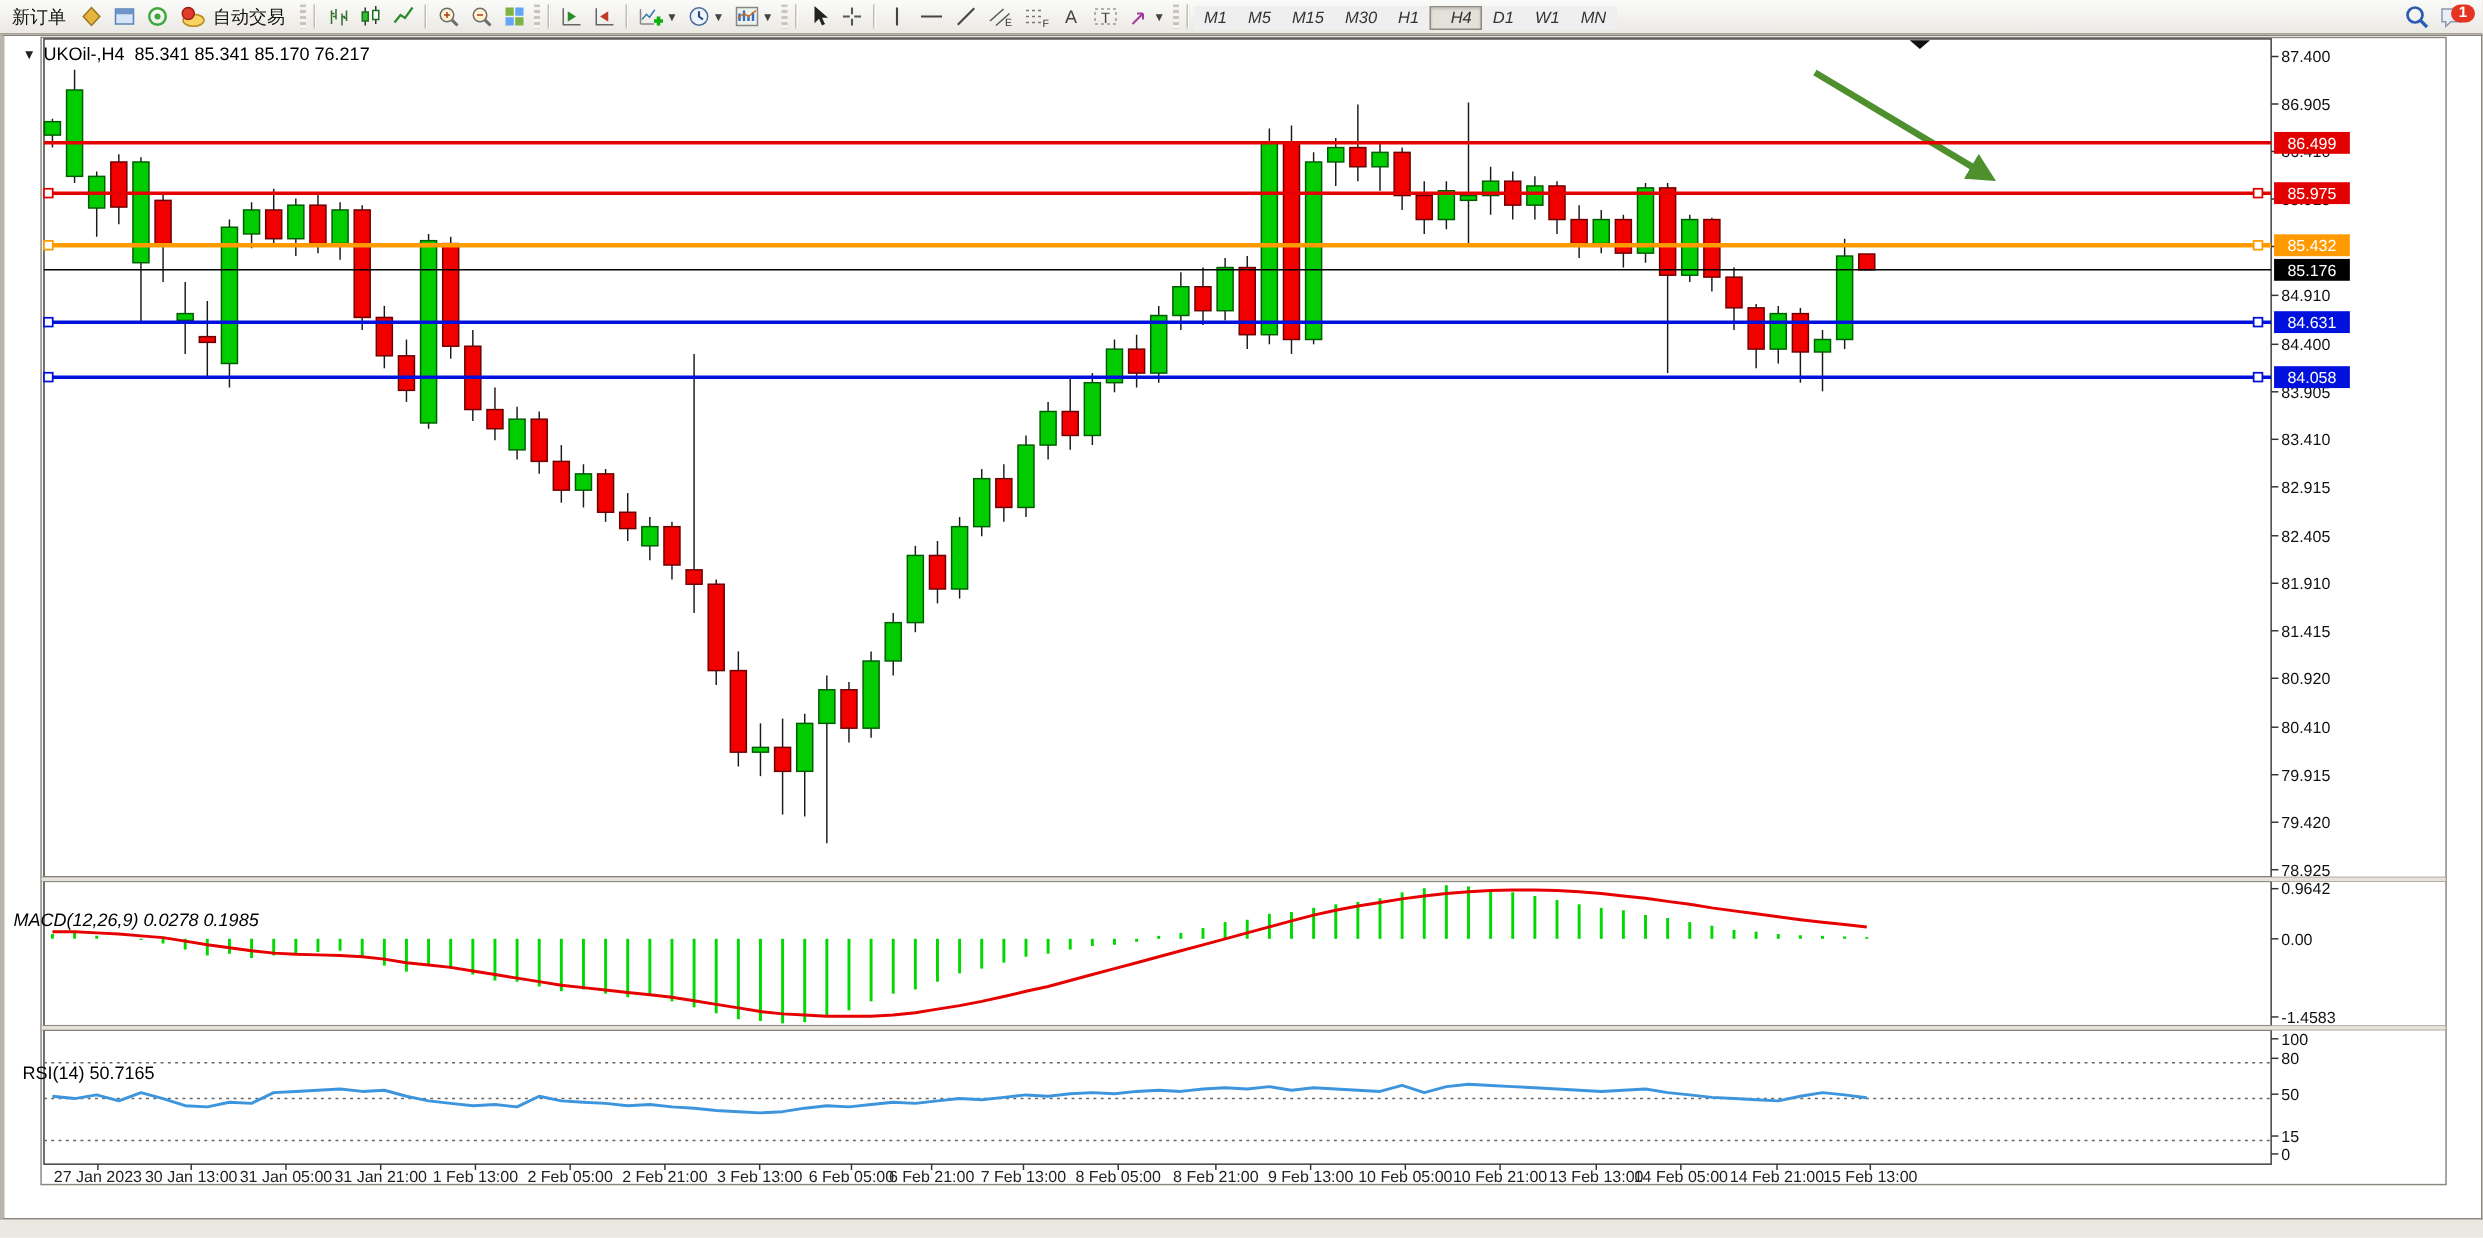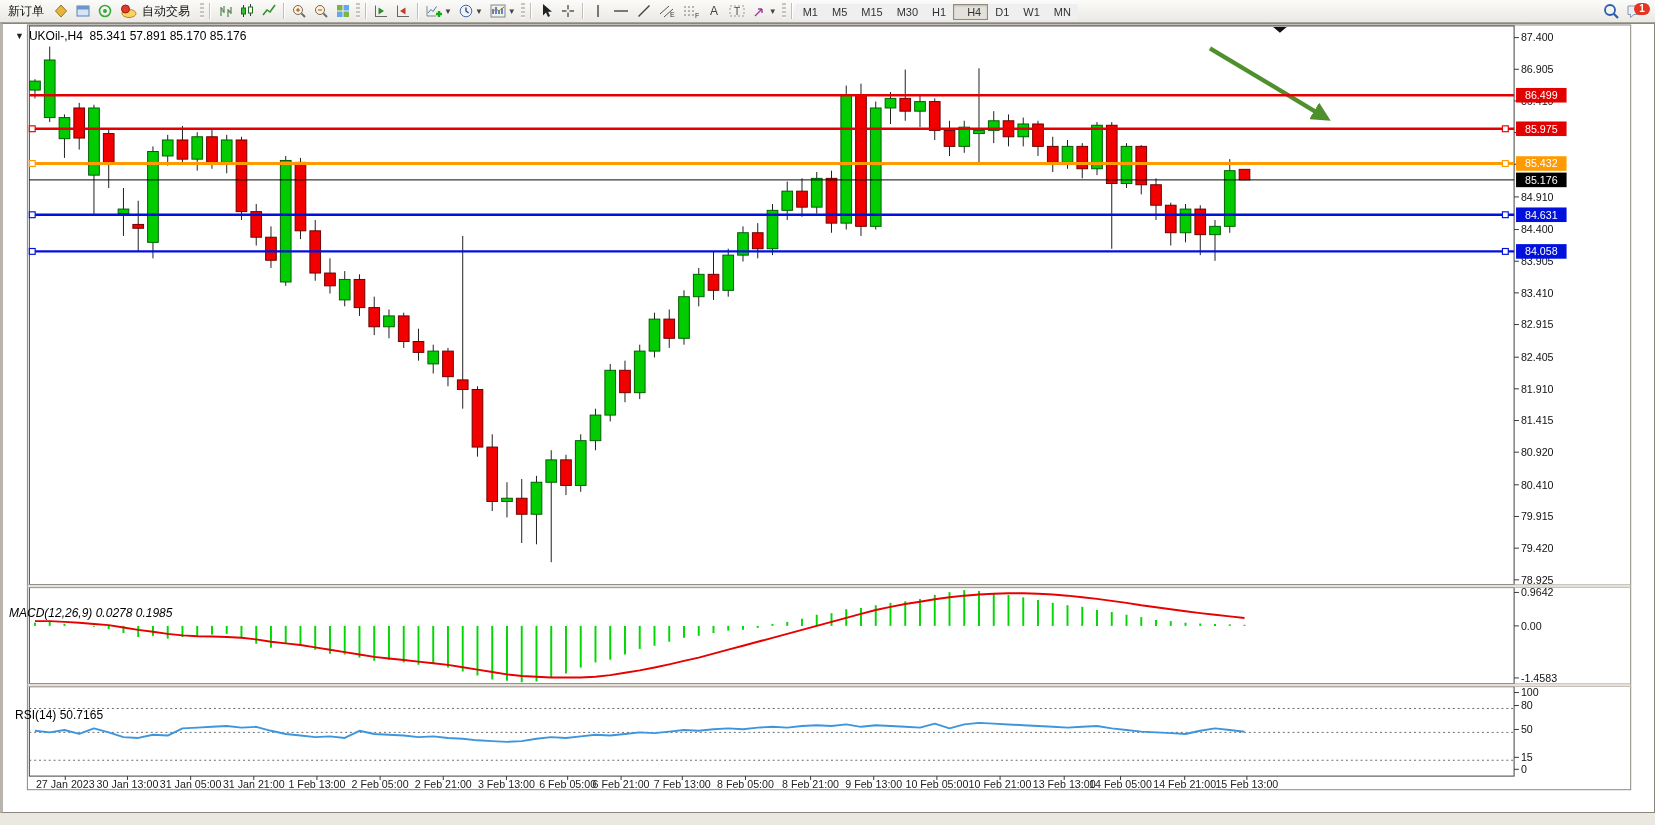--- a/index.html
+++ b/index.html
@@ -9,21 +9,21 @@
     background:linear-gradient(#fbfbfa,#ebe9e4);border-bottom:1px solid #a9a49b;
     display:flex;align-items:center;padding:0 2px;box-sizing:border-box;z-index:5;}
   .tb{height:20px;min-width:22px;display:inline-flex;align-items:center;justify-content:center;
     border:1px solid transparent;background:transparent;padding:0 2px;margin:0;cursor:default;}
   .tb svg{display:block;}
   .tb-text{font-size:12px;color:#111;padding:0 5px;white-space:nowrap;}
   .sep{width:1px;height:16px;background:#c2beb5;border-right:1px solid #fff;margin:0 3px;}
   .grip{width:4px;height:16px;margin:0 2px;
     background:repeating-linear-gradient(180deg,#c9c5bc 0 2px,#f5f3ef 2px 4px);}
   .tf{font-size:11px;color:#333;padding:2px 6px;border:1px solid transparent;height:16px;
-    display:inline-flex;align-items:center;}
+    display:inline-flex;align-items:center;font-style:italic;}
   .tf.active{border:1px solid #8f8b83;background:#e4e1da;box-shadow:inset 0 1px 2px rgba(0,0,0,.18);padding-left:13px;}
   .caret{font-size:8px;color:#444;margin-left:1px;}
   #tb-right{margin-left:auto;display:flex;align-items:center;margin-right:6px;}
   #chat-badge{position:absolute;top:1px;right:-4px;background:#e53520;color:#fff;
     border-radius:8px;font-size:10px;line-height:12px;min-width:12px;text-align:center;
     padding:0 2px;font-weight:bold;}
   
   #window{position:absolute;left:0;top:23px;width:1655px;height:790px;background:#fff;
     border:1px solid #8a867e;border-left:3px solid #b9b5ac;box-sizing:border-box;}
   #plot{position:absolute;left:0;top:0;}
@@ -661,16 +661,16 @@
       <text x="1002" y="809" font-family="Liberation Sans, sans-serif" font-size="11" fill="#222" text-anchor="middle">10 Feb 21:00</text>
       <line x1="1068" y1="797" x2="1068" y2="801" stroke="#333"></line>
       <text x="1068" y="809" font-family="Liberation Sans, sans-serif" font-size="11" fill="#222" text-anchor="middle">13 Feb 13:00</text>
       <line x1="1126" y1="797" x2="1126" y2="801" stroke="#333"></line>
       <text x="1126" y="809" font-family="Liberation Sans, sans-serif" font-size="11" fill="#222" text-anchor="middle">14 Feb 05:00</text>
       <line x1="1192" y1="797" x2="1192" y2="801" stroke="#333"></line>
       <text x="1192" y="809" font-family="Liberation Sans, sans-serif" font-size="11" fill="#222" text-anchor="middle">14 Feb 21:00</text>
       <line x1="1256" y1="797" x2="1256" y2="801" stroke="#333"></line>
       <text x="1256" y="809" font-family="Liberation Sans, sans-serif" font-size="11" fill="#222" text-anchor="middle">15 Feb 13:00</text>
     </svg>
-  <div class="ovl" id="hdr"><span class="tri">▼</span><span>UKOil-,H4</span><span>&nbsp;&nbsp;</span><span>85.341 57.891 85.170 85.176</span></div>
+  <div class="ovl" id="hdr"><span class="tri">▼</span><span>UKOil-,H4</span><span>&nbsp;&nbsp;</span><span>85.341 85.341 85.170 76.217</span></div>
   <div class="ovl" id="macd-title">MACD(12,26,9) 0.0278 0.1985</div>
   <div class="ovl" id="rsi-title">RSI(14) 50.7165</div>
 </div>
 
 </body></html>

